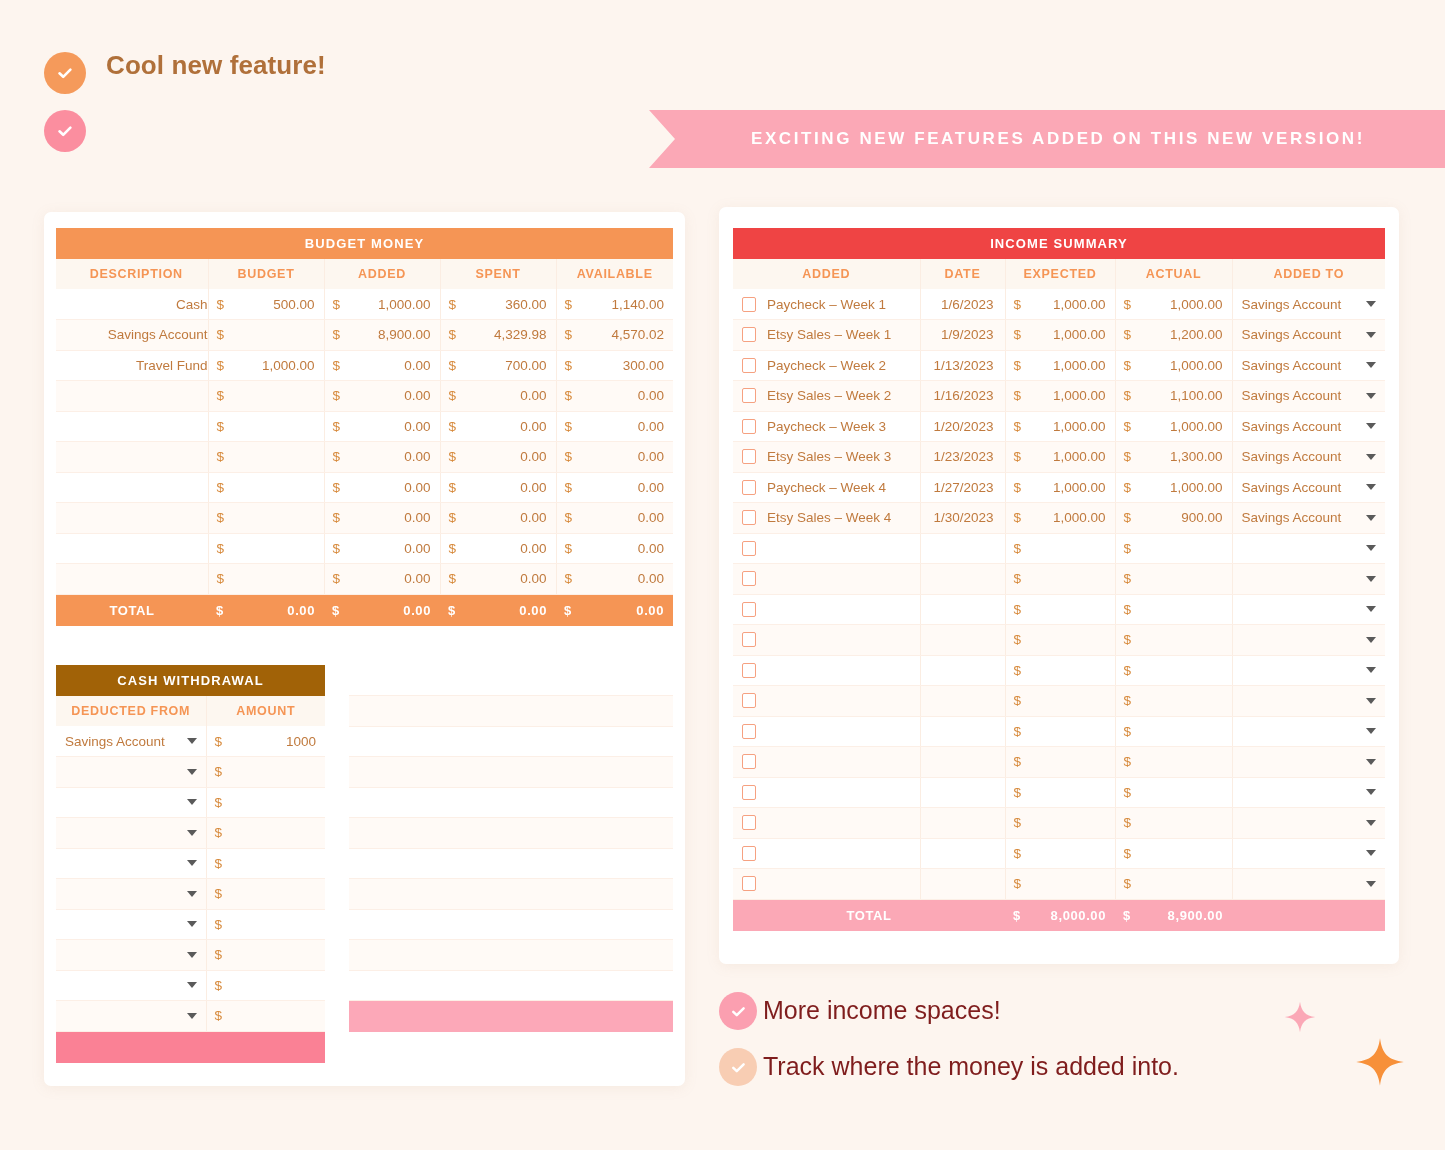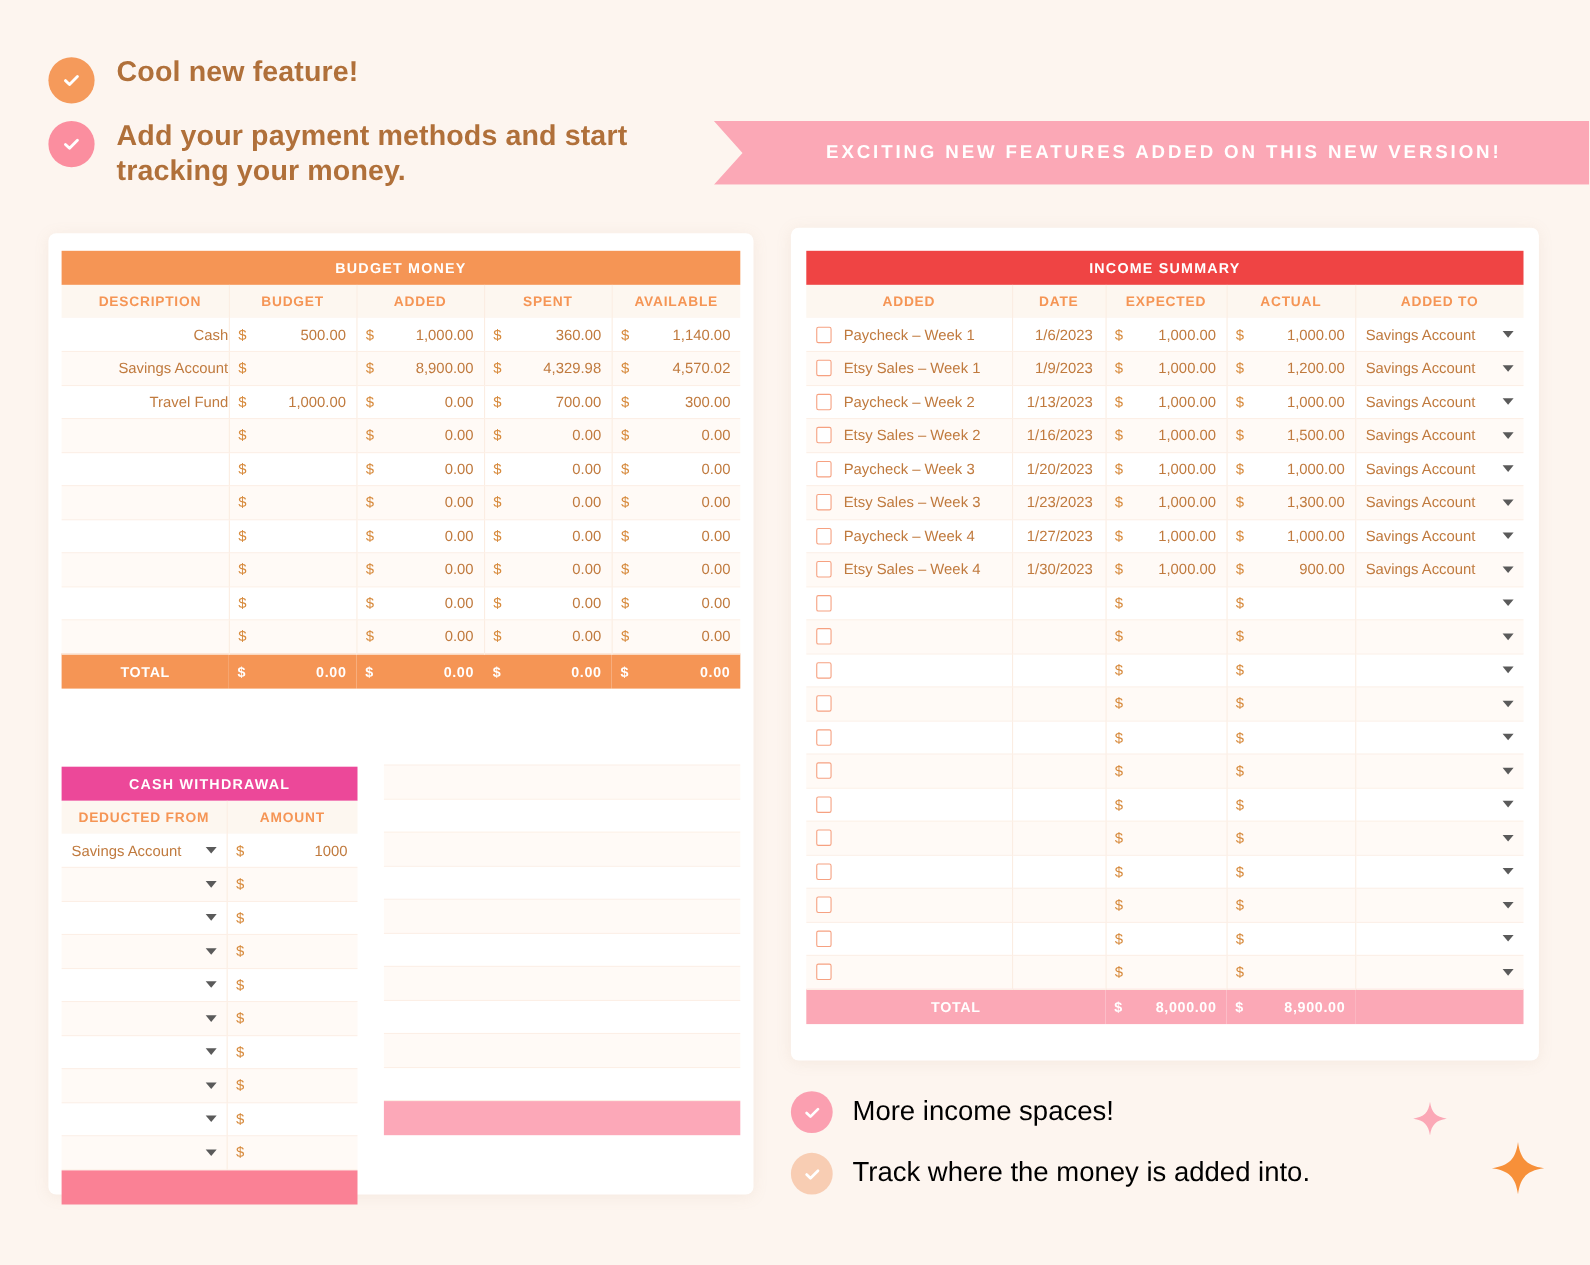--- a/index.html
+++ b/index.html
@@ -83,21 +83,21 @@
     text-align: center;
     color: #fff;
     font-size: 13px;
     font-weight: bold;
     letter-spacing: 1.1px;
     height: 31px;
     line-height: 31px;
   }
   .title-orange { background: #F59555; }
   .title-pink   { background: #ef4444; }
-  .title-pink-deep { background: #ec4899; margin-top: 32px; }
+  .title-pink-deep { background: #a16207; }
 
   .colhead td {
     background: #FDF7F0;
     color: #F59555;
     font-size: 12.5px;
     font-weight: bold;
     letter-spacing: 0.7px;
     height: 30px;
     text-align: center;
     border-right: 1px solid #FBEDE2;
@@ -196,23 +196,23 @@
     left: 719px;
     top: 990px;
     width: 620px;
   }
   .bottom-row {
     display: flex; align-items: center;
     margin-bottom: 16px;
   }
   .bottom-row .check-badge { width: 38px; height: 38px; flex: 0 0 38px; }
   .bottom-text {
-    margin-left: 18px;
+    margin-left: 6px;
     font-size: 25px;
-    color: #000000;
+    color: #7f1d1d;
   }
 
   .sparkle { position: absolute; }
   #sparkle-pink   { left: 1283px; top: 1000px; }
   #sparkle-orange { left: 1355px; top: 1037px; }
 </style>
 </head>
 <body>
 
 <div class="feature-list">
@@ -223,21 +223,20 @@
         </svg>
     </span>
     <span class="feature-text">Cool new feature!</span>
   </div>
   <div class="feature-row">
     <span class="check-badge" id="badge1" style="background: rgb(251, 142, 159);">
       <svg width="20" height="20" viewBox="0 0 20 20">
           <path d="M4.5 10.3 L8.2 13.8 L15.4 6.6" fill="none" stroke="#fff" stroke-width="2.6" stroke-linecap="round" stroke-linejoin="round"></path>
         </svg>
     </span>
-    <span class="feature-text" style="max-width:470px">Add your payment methods and start tracking your money.</span>
   </div>
 </div>
 
 <div class="ribbon" style="background: rgb(251, 168, 182);">
   <span class="ribbon-text">EXCITING NEW FEATURES ADDED ON THIS NEW VERSION!</span>
 </div>
 
 <div class="card" id="card-left">
 
   <div id="budget-wrap">
@@ -880,21 +879,21 @@
             <td class="date-cell">1/16/2023</td>
             <td>
               <div class="money-cell">
                 <span class="sym">$</span>
                 <span class="val">1,000.00</span>
               </div>
             </td>
             <td>
               <div class="money-cell">
                 <span class="sym">$</span>
-                <span class="val">1,500.00</span>
+                <span class="val">1,100.00</span>
               </div>
             </td>
             <td>
               <div class="sel-cell">
                 <span class="sel-text">Savings Account</span>
                 <span class="caret"></span>
               </div>
             </td>
           </tr>
           <tr class="drow plain">

